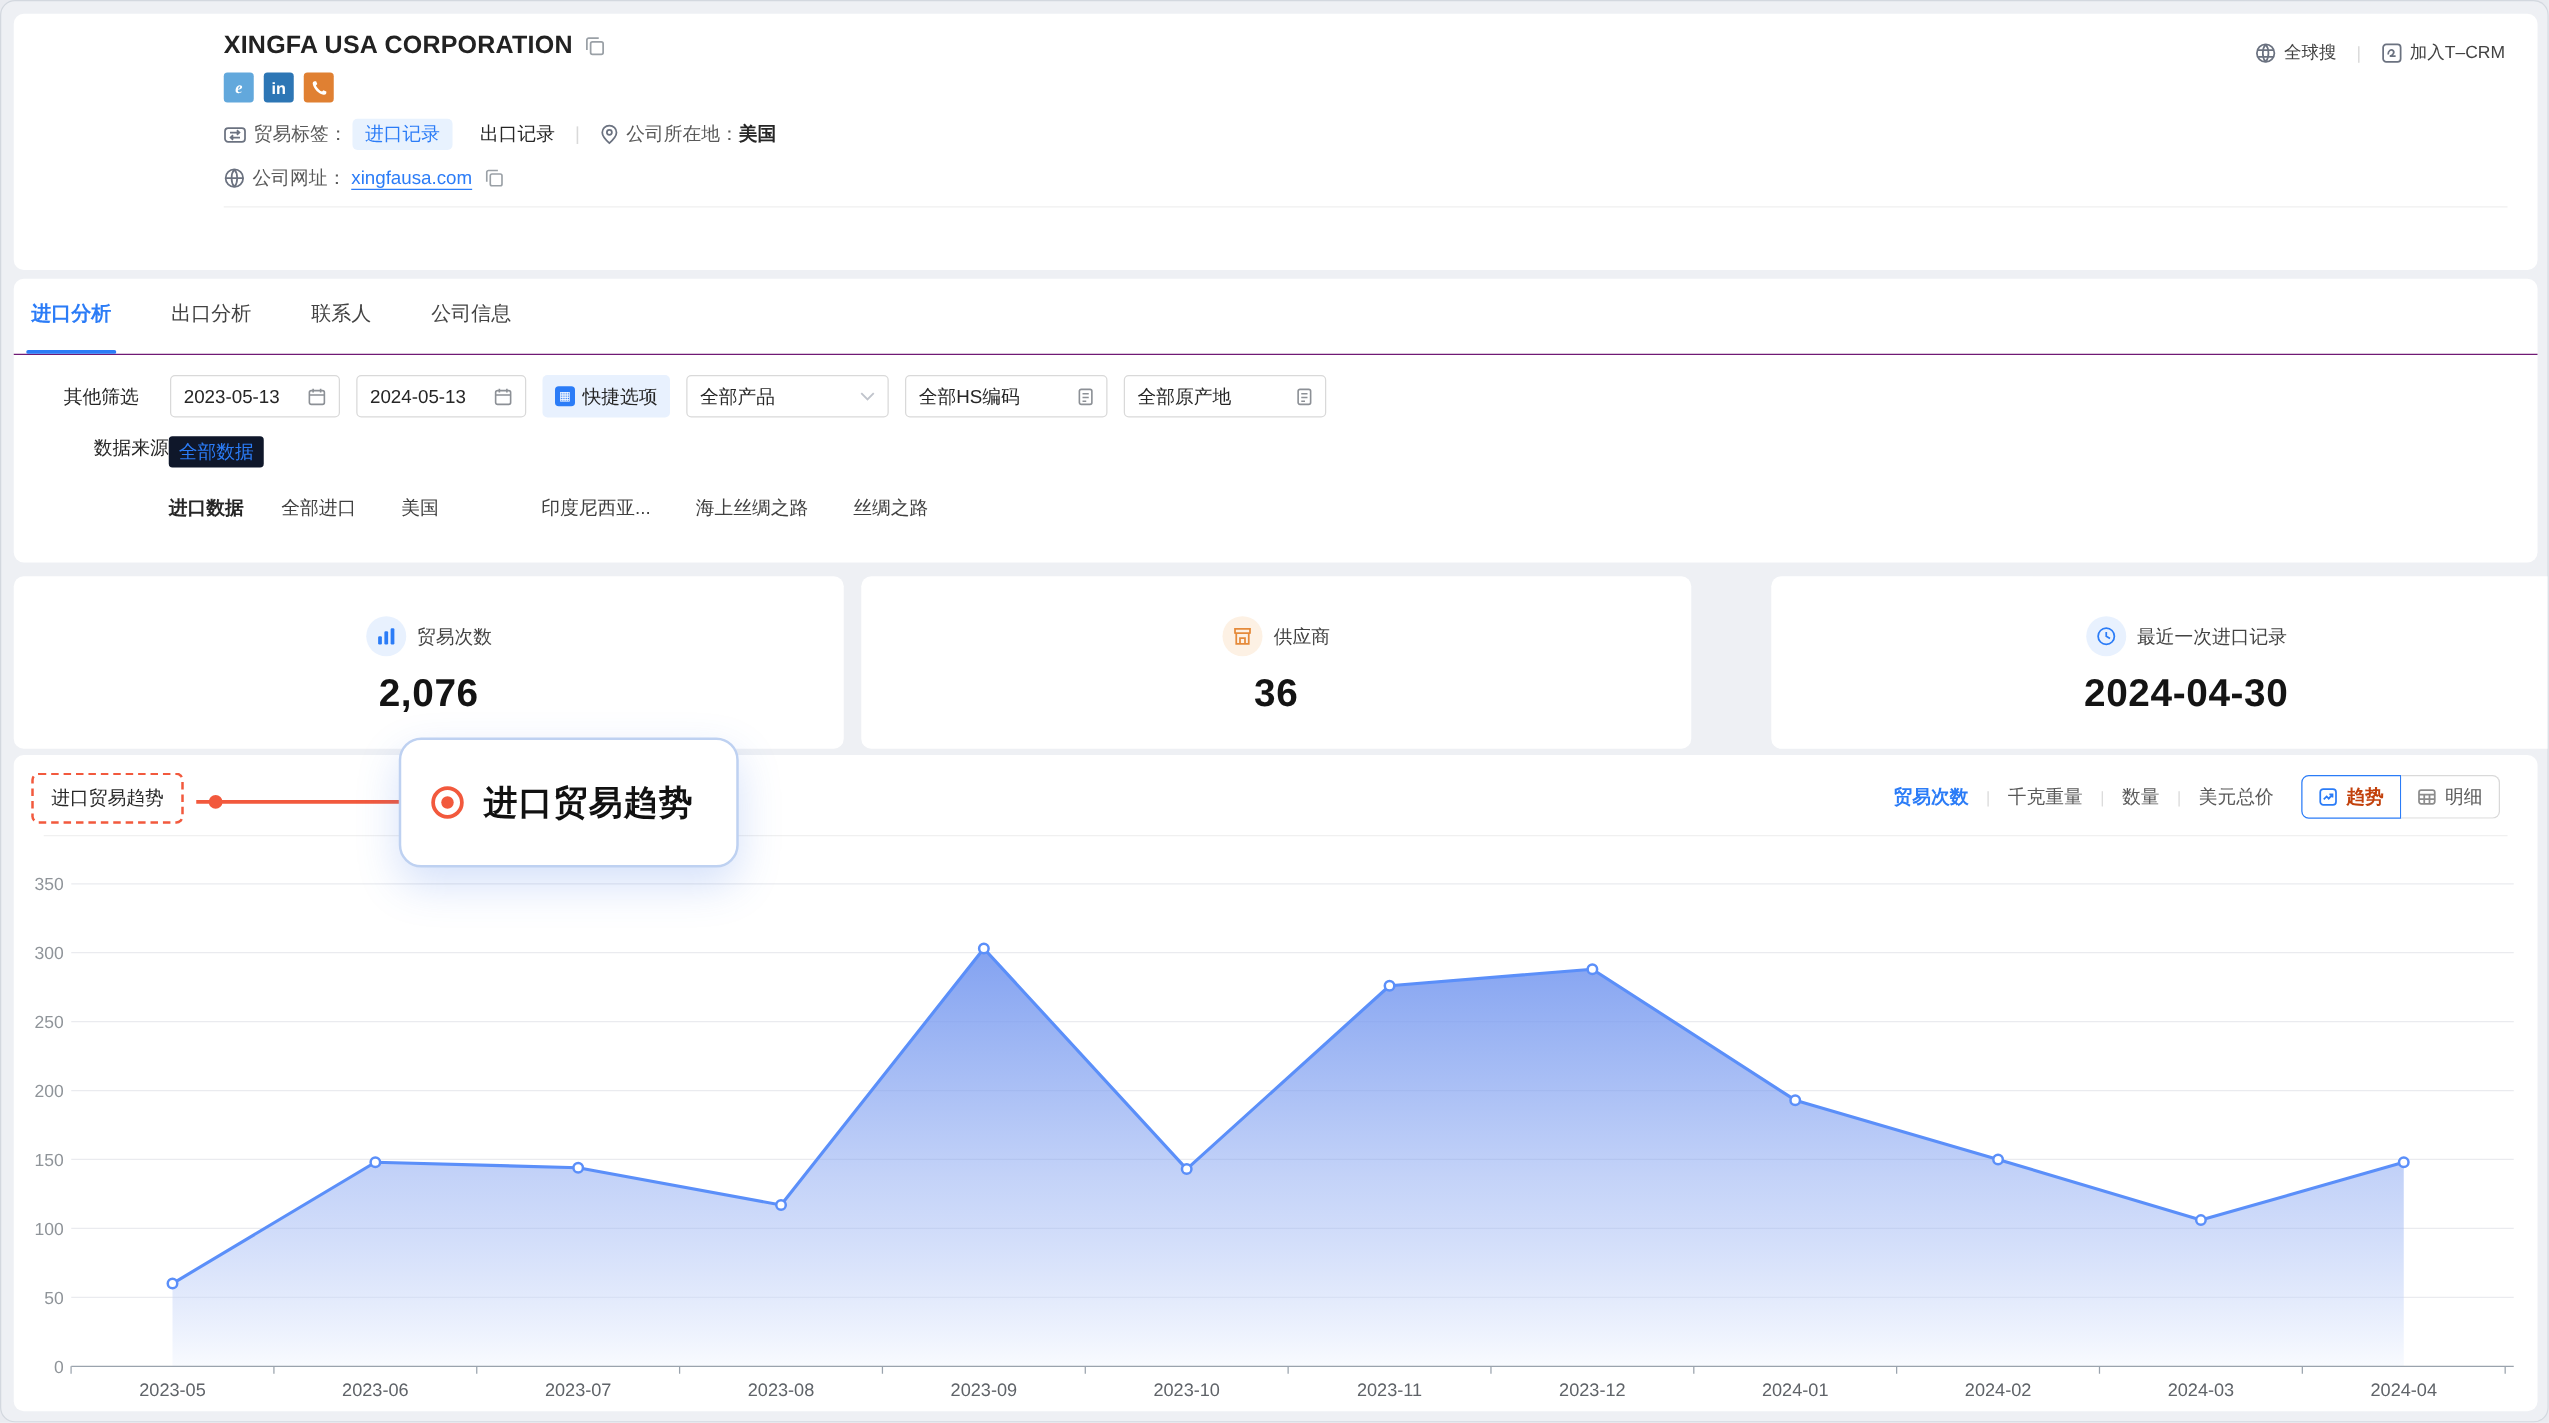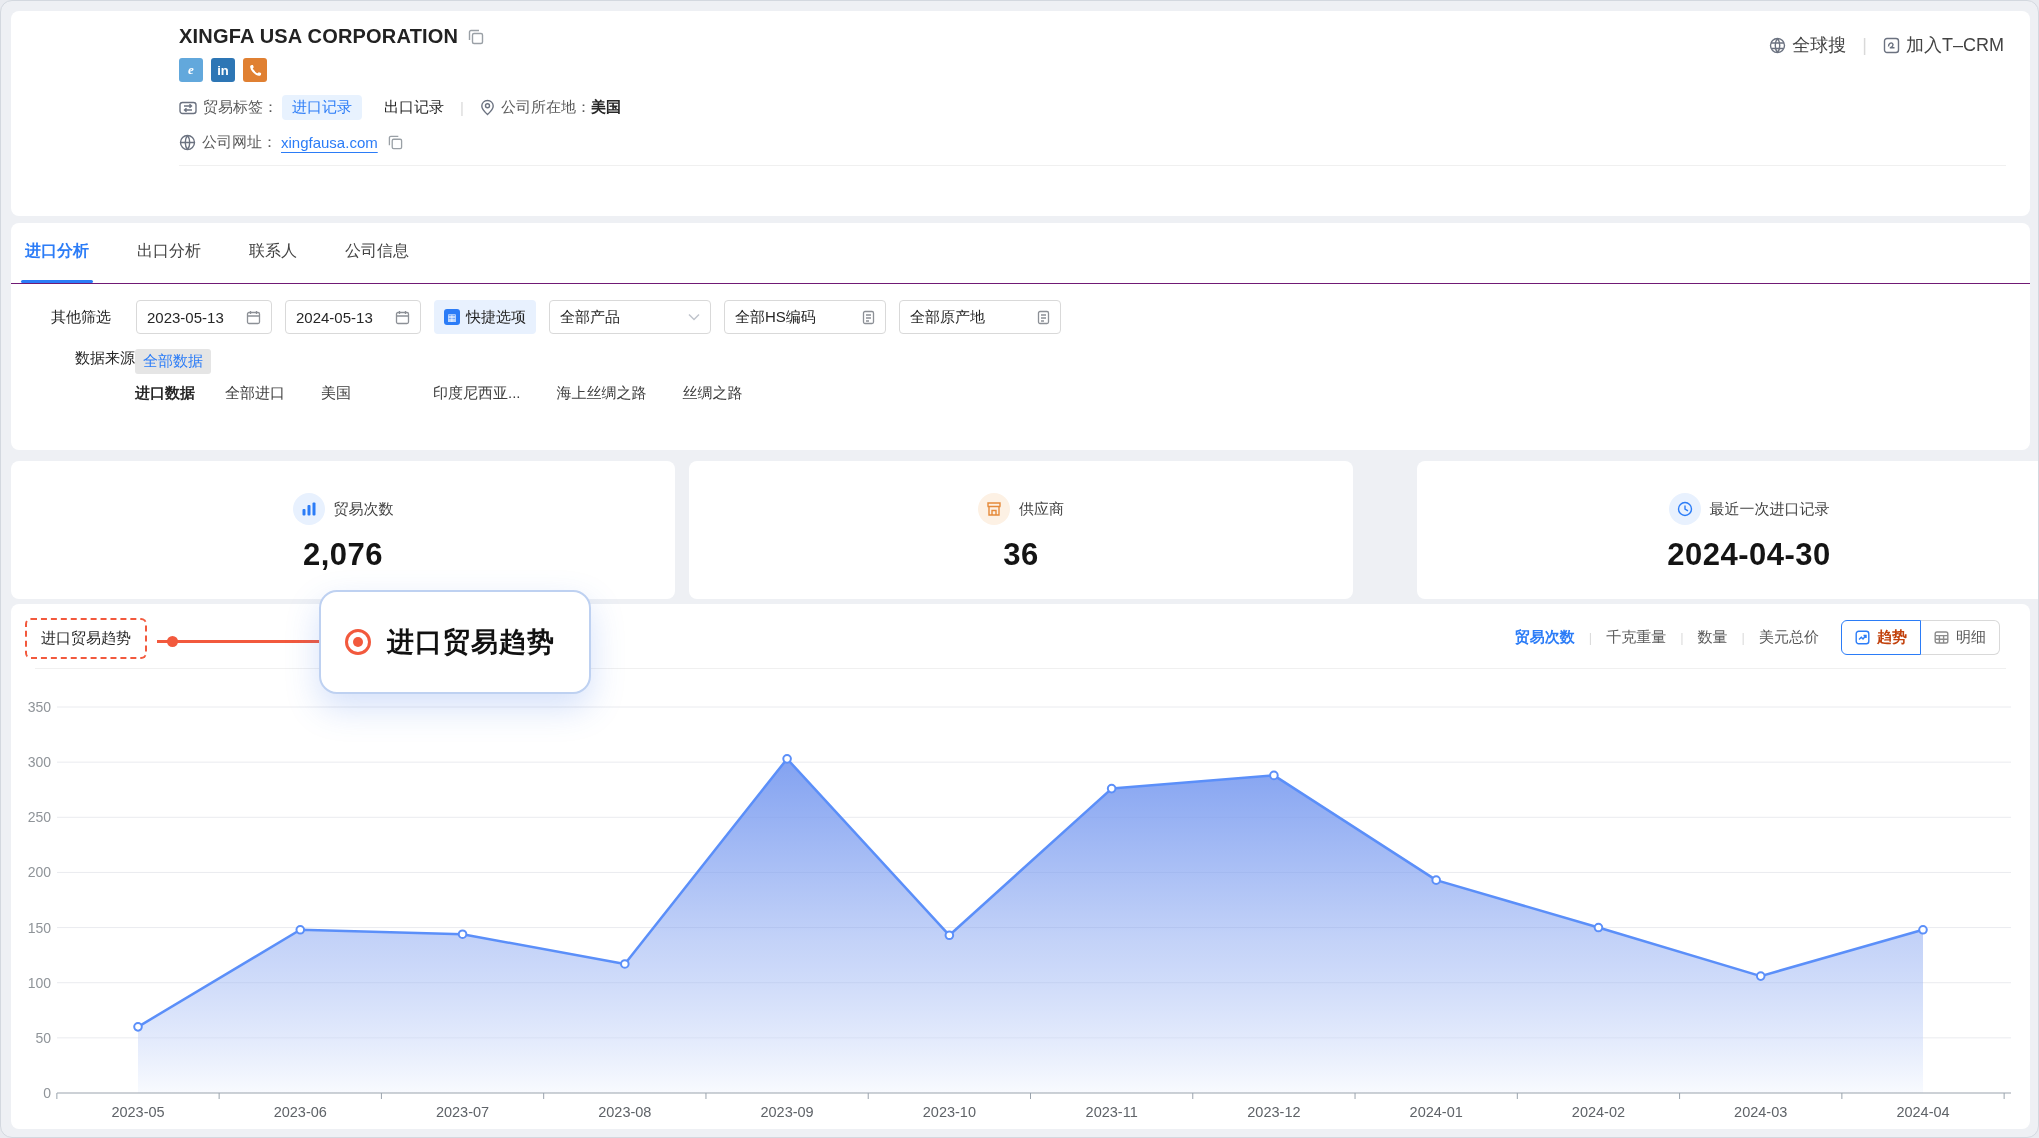--- a/index.html
+++ b/index.html
@@ -88,21 +88,21 @@
   }
   .btn-disabled {
     height: 37px; background: #f6f7f9; color: #c0c4cc; border: 1px solid #e8eaef;
     border-radius: 4px; font-size: 15px; padding: 0 16px;
     font-family: "Liberation Sans","DejaVu Sans",sans-serif;
   }
   .info-circ { color: #9aa0a6; }
 
   .top-right {
     position: absolute; right: 26px; top: 22px;
-    display: flex; align-items: center; font-size: 18px; color: #434343;
+    display: flex; align-items: center; font-size: 14px; color: #434343;
   }
   .top-right .item { display: flex; align-items: center; gap: 6px; cursor: pointer; }
   .gray-ic { stroke: #6b7280; }
 
   
   #card-filters { left: 10px; top: 222px; width: 2019px; height: 227px; }
   .tabs-row {
     display: flex; gap: 48px; padding: 18px 0 0 14px; height: 61px;
     border-bottom: 1px solid #701a75;
   }
@@ -126,23 +126,23 @@
   }
   .quick-ic { width: 16px; height: 16px; background: #2b7cf7; border-radius: 3px;
     display: flex; align-items: center; justify-content: center; color: #fff; font-size: 10px; }
   .f-select { width: 162px; }
   .f-select .chev { stroke: #c0c4cc; }
   .f-doc { width: 162px; }
   .muted-ic { stroke: #8c9096; }
 
   .ds-row { display: flex; align-items: flex-start; margin: 15px 0 0 40px; font-size: 15px; text-align: right; }
   .ds-label { width: 84px; color: #262626; flex: none; }
-  .ds-pill { background: #e5e5e5; color: #2b7cf7; padding: 3px 8px; border-radius: 3px; cursor: pointer; }
+  .ds-pill { background: #0f172a; color: #2b7cf7; padding: 3px 8px; border-radius: 3px; cursor: pointer; }
   .sub-rows { margin-left: 124px; }
-  .sub-row { display: flex; align-items: center; margin-top: 10px; font-size: 15px; }
+  .sub-row { display: flex; align-items: center; margin-top: 23px; font-size: 15px; }
   .sub-label { font-weight: 600; color: #262626; margin-right: 30px; }
   .sub-val { color: #404040; margin-right: 36px; cursor: pointer; }
   .sub-val.gap-after { margin-right: 82px; }
 
   
   .stat-card { top: 460px; height: 138px; width: 664px; }
   #stat-0 { left: 10px; } #stat-1 { left: 688px; } #stat-2 { left: 1416px; }
   .stat-inner { height: 100%; display: flex; flex-direction: column; align-items: center; padding-top: 32px; }
   .stat-head { display: flex; align-items: center; gap: 9px; }
   .stat-icon { width: 32px; height: 32px; border-radius: 50%; display: flex; align-items: center; justify-content: center; }

